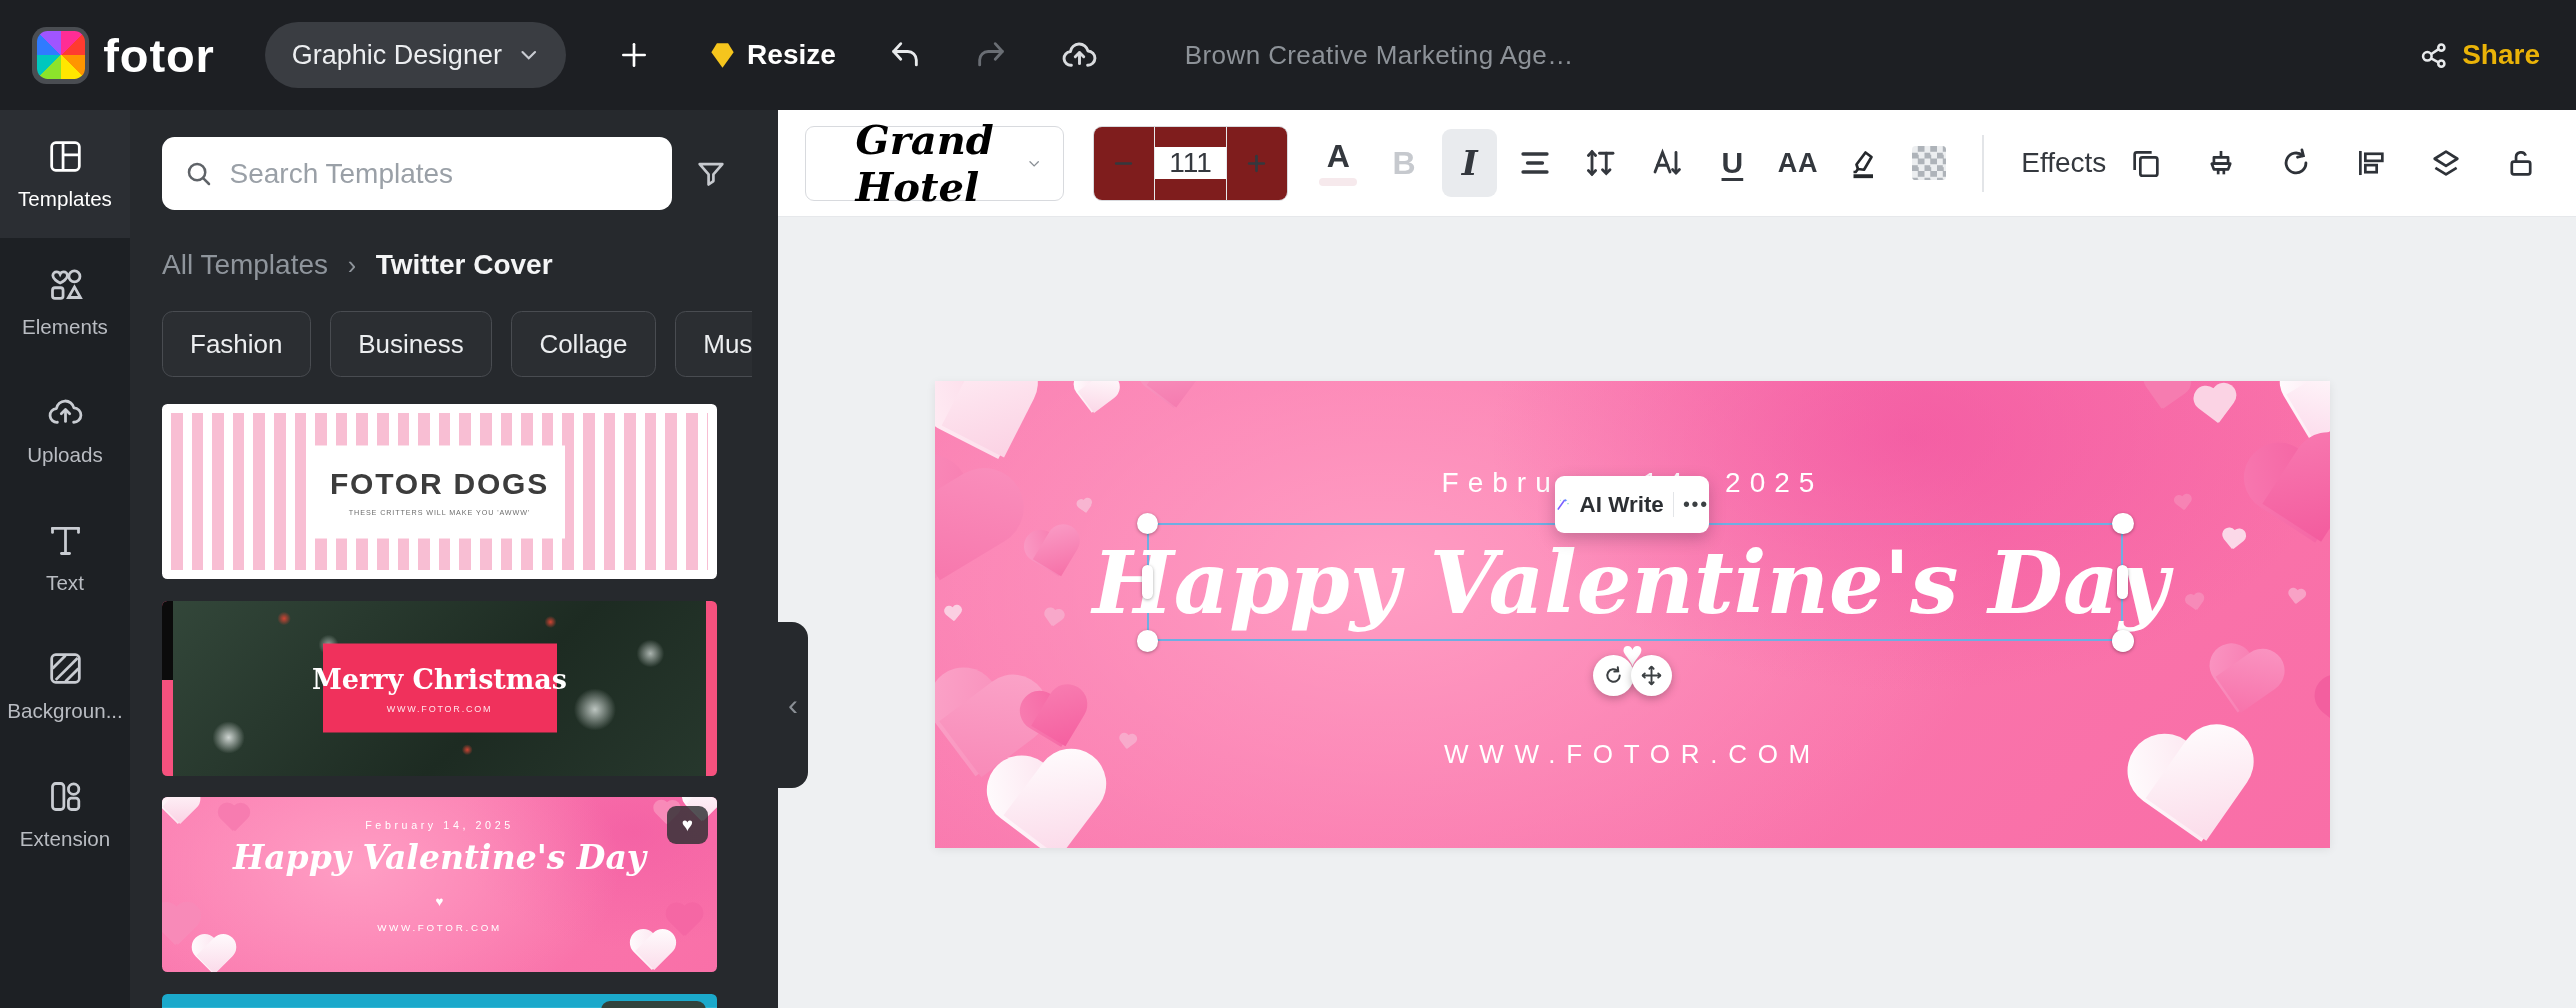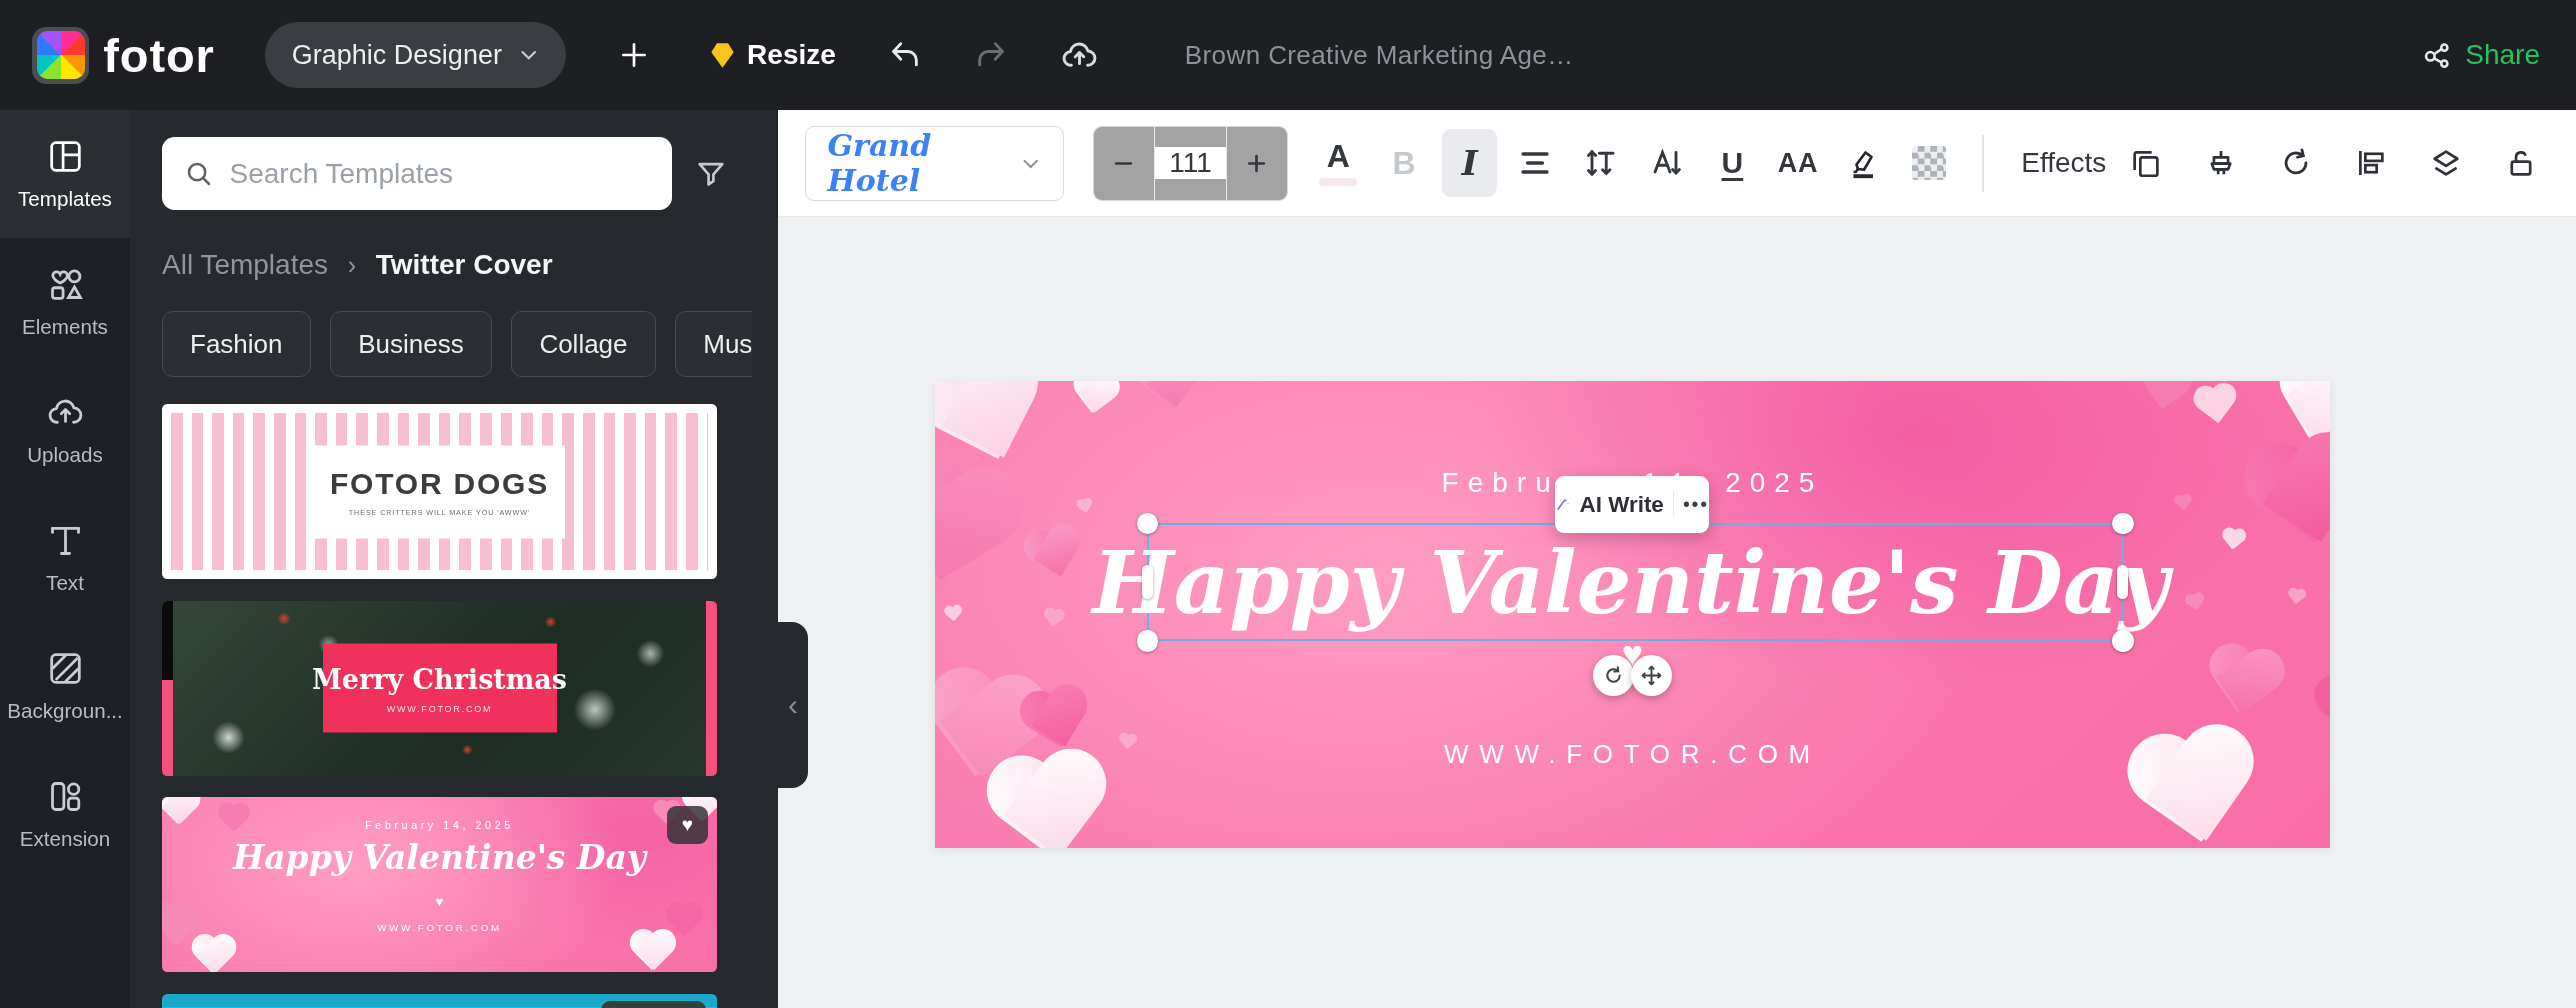--- a/index.html
+++ b/index.html
@@ -17,21 +17,21 @@
   .logo-word{font-size:47px;font-weight:700;letter-spacing:0.9px;color:#fff;}
   .switcher{margin-left:50px;height:66px;border-radius:36px;background:#3a3d42;
     display:flex;align-items:center;gap:16px;padding:0 27px;cursor:pointer;}
   .switcher span{font-size:27px;color:#eceef0;font-weight:500;}
   .plus-btn{margin-left:52px;color:#fff;display:flex;}
   .resize-btn{margin-left:59px;display:flex;align-items:center;gap:10.7px;}
   .resize-btn span{font-size:28px;font-weight:700;color:#fff;}
   .top-icon{margin-left:52px;display:flex;align-items:center;}
   .doc-title{margin-left:86px;font-size:26px;color:#8d9298;letter-spacing:0.4px;}
   .share-btn{margin-left:auto;display:flex;align-items:center;gap:12.5px;cursor:pointer;}
-  .share-btn span{font-size:28px;font-weight:400;color:#22c55e;}
+  .share-btn span{font-size:28px;font-weight:700;color:#eab308;}
 
   
   .body{flex:1;display:flex;min-height:0;}
 
   
   .iconbar{width:130px;background:#1d2024;flex:0 0 auto;display:flex;flex-direction:column;}
   .rail-item{height:128px;display:flex;flex-direction:column;align-items:center;justify-content:center;
     gap:10.7px;color:#b9bcc2;cursor:pointer;}
   .rail-item.active{background:#2b2e33;color:#fff;}
   .rail-item svg{stroke:#c9ccd2;}
@@ -113,23 +113,23 @@
   .collapse-tab{position:absolute;left:778px;top:622px;width:30px;height:166px;background:#26292d;
     border-radius:0 16px 16px 0;display:flex;align-items:center;justify-content:center;cursor:pointer;z-index:5;}
   .collapse-tab span{color:#8a8f95;font-size:30px;}
 
   
   .work{flex:1;display:flex;flex-direction:column;min-width:0;}
   .toolbar{height:107px;background:#fff;border-bottom:0.9px solid #e6e8eb;display:flex;align-items:center;
     padding:0 27px;flex:0 0 auto;color:#34383e;}
   .font-select{width:284px;height:75px;border:1.8px solid #d8dade;border-radius:9px;display:flex;
     align-items:center;justify-content:space-between;padding:0 21.5px;cursor:pointer;margin-left:0;}
-  .font-select .fname{font-family:"DejaVu Serif",serif;font-style:italic;font-weight:700;font-size:30px;color:#3b82f6;}
+  .font-select .fname{font-family:"DejaVu Serif",serif;font-style:italic;font-weight:700;font-size:40px;color:#000000;margin-left:28px;}
   .stepper{margin-left:29px;height:75px;border:1.8px solid #d8dade;border-radius:9px;display:flex;align-items:stretch;overflow:hidden;}
-  .stepper .cell{width:72px;display:flex;align-items:center;justify-content:center;cursor:pointer;background:#a3a3a3;}
+  .stepper .cell{width:72px;display:flex;align-items:center;justify-content:center;cursor:pointer;background:#7f1d1d;}
   .stepper .cell + .cell{border-left:1.8px solid #e7e9ec;}
   .stepper input{width:72px;border:0;outline:0;text-align:center;font-size:28px;color:#34383e;font-family:"Liberation Sans",sans-serif;}
   .tbtn{width:55px;height:68px;margin-left:10.7px;border-radius:9px;display:flex;flex-direction:column;
     align-items:center;justify-content:center;cursor:pointer;color:#34383e;flex:0 0 auto;}
   .tbtn.first{margin-left:23px;}
   .tbtn .glyphA{font-size:32px;font-weight:700;line-height:1;}
   .tbtn .swatch{width:38px;height:8px;border-radius:4.5px;background:#f6e9ec;margin-top:5.4px;}
   .tbtn.disabled{color:#c6c9ce;cursor:default;}
   .tbtn.active{background:#e9ebee;}
   .glyphB{font-size:32px;font-weight:800;}

